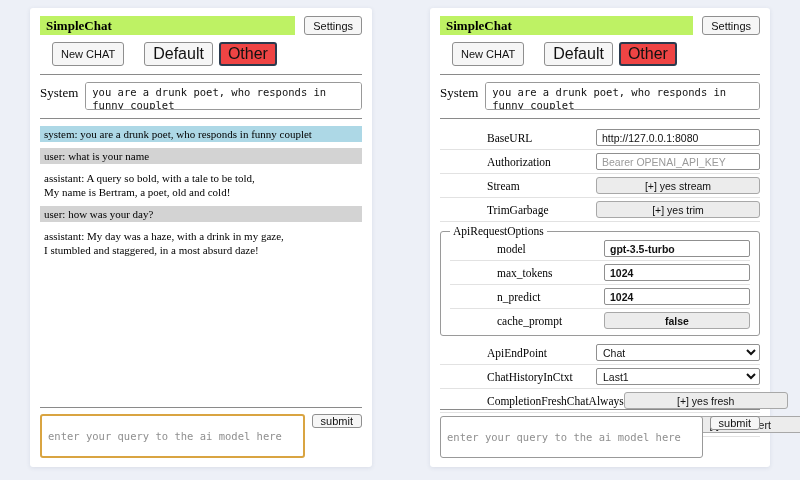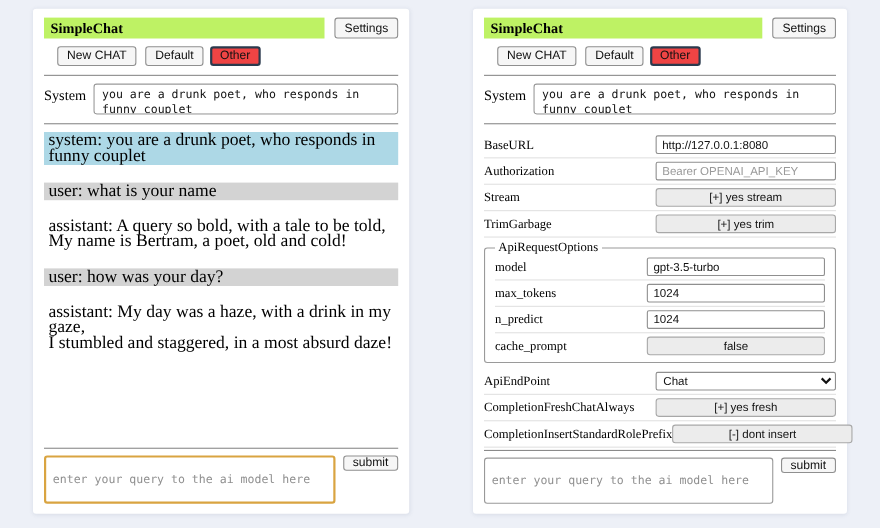--- a/index.html
+++ b/index.html
@@ -28,24 +28,24 @@
     padding:2px 6px; line-height:15px;
   }
   button { cursor:pointer; }
   .std-btn {
     font-family:"Liberation Sans", sans-serif;
     font-size:11px; color:#111;
     background:#f6f6f6;
     border:1px solid #8f8f8f; border-radius:3px;
     padding:2px 8px;
   }
-  .toolbar { margin-top:7px; display:flex; gap:8px;padding-left:12px; }
+  .toolbar { margin-top:7px; display:flex; gap:20px;padding-left:12px; }
   .session-btn {
     font-family:"Liberation Sans", sans-serif;
-    font-size:11px; color:#111;
+    font-size:16px; color:#111;
     background:#f6f6f6;
     border:1px solid #8f8f8f; border-radius:3px;
     padding:2px 8px;
   }
   .session-btn.active {
     background:#ef4444;
     border:2px solid #2b3a4d;
     padding:1px 7px;
   }
   hr.sep { border:none; border-top:1px solid #8a8a8a; margin:8px 0 7px; }
@@ -55,34 +55,34 @@
   textarea.system-textarea {
     flex:1; height:28px; resize:none;
     font-family:"DejaVu Sans Mono", monospace;
     font-size:10.5px; line-height:13px; color:#111;
     border:1px solid #999; border-radius:3px;
     padding:3px 6px; outline:none;
   }
 
   .messages { margin-top:2px; }
   .msg {
-    font-size:16px; line-height:14px;
-    padding:1px 4px; margin-bottom:16px;
+    font-size:11px; line-height:14px;
+    padding:1px 4px; margin-bottom:6px;
     white-space:pre-line;
   }
   .msg.system    { background:#add8e6; }
   .msg.user      { background:#d3d3d3; }
   .msg.assistant { background:transparent; }
 
   .settings-rows { margin-top:2px; }
   .srow {
     display:flex; justify-content:space-between; align-items:center;
     padding:3px 0; border-bottom:1px solid #e2e2e2;
   }
-  .srow .slabel { font-size:11.5px; white-space:nowrap; color:#000; }
+  .srow .slabel { font-size:11.5px; white-space:nowrap; color:#000;margin-left:47px; }
   .ctrl {
     width:164px; flex-shrink:0;
     font-family:"Liberation Sans", sans-serif;
     font-size:10.5px; height:17px;
   }
   input.ctrl {
     border:1px solid #8f8f8f; border-radius:2px;
     padding:1px 5px; color:#111; outline:none;
   }
   input.ctrl::placeholder { color:#9a9a9a; }
@@ -92,21 +92,21 @@
   }
   select.ctrl {
     border:1px solid #8f8f8f; border-radius:2px;
     background:#fff; color:#111; padding:0 2px;
   }
   fieldset.api-options {
     border:1px solid #9a9a9a; border-radius:3px;
     margin:3px 0 5px; padding:0 9px 3px;
   }
   fieldset.api-options legend { font-size:11.5px; padding:0 3px; }
-  fieldset.api-options .ctrl { width:162px; }
+  fieldset.api-options .ctrl { width:146px;font-weight:bold; }
   fieldset.api-options .srow:last-child { border-bottom:none; }
 
   .bottom-area { position:absolute; left:10px; right:10px; bottom:9px; }
   .bottom-area hr.sep { margin:0 0 6px; }
   .query-row { display:flex; align-items:stretch; gap:7px; }
   input.query-input {
     flex:1; outline:none;
     font-family:"DejaVu Sans Mono", monospace;
     font-size:10.5px; color:#111;
     border:1px solid #999; border-radius:3px;
@@ -216,20 +216,24 @@
           <button class="ctrl">false</button>
         </div>
       </div>
   </fieldset>
   <div class="settings-rows">
       <div class="srow">
         <span class="slabel">ApiEndPoint</span>
         <select class="ctrl"><option>Chat</option></select>
       </div>
       <div class="srow">
+        <span class="slabel">ChatHistoryInCtxt</span>
+        <select class="ctrl"><option>Last1</option></select>
+      </div>
+      <div class="srow">
         <span class="slabel">CompletionFreshChatAlways</span>
         <button class="ctrl">[+] yes fresh</button>
       </div>
       <div class="srow">
         <span class="slabel">CompletionInsertStandardRolePrefix</span>
         <button class="ctrl">[-] dont insert</button>
       </div>
     </div>
   <div class="bottom-area">
     <hr class="sep">

